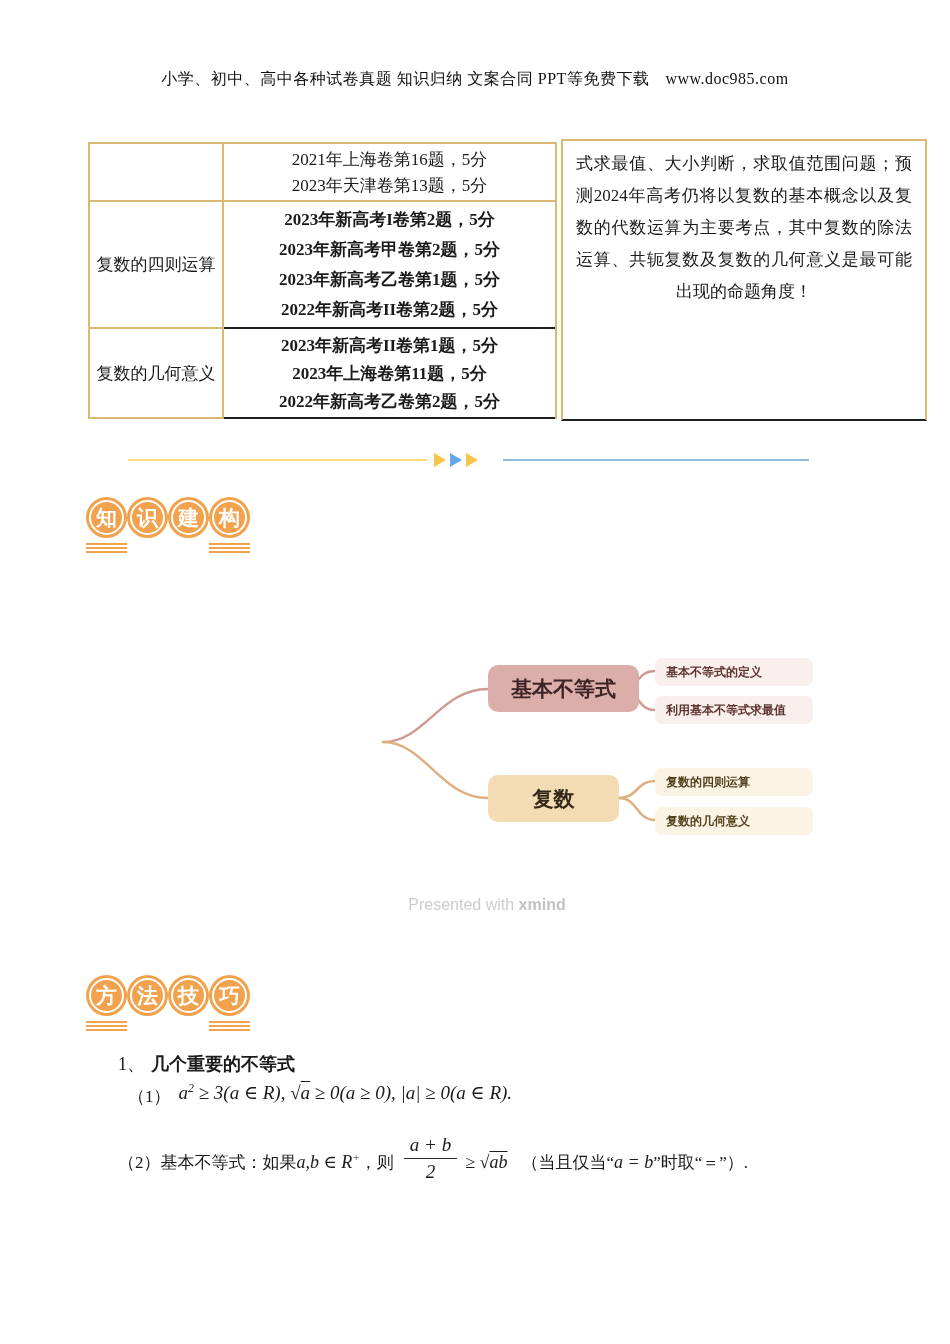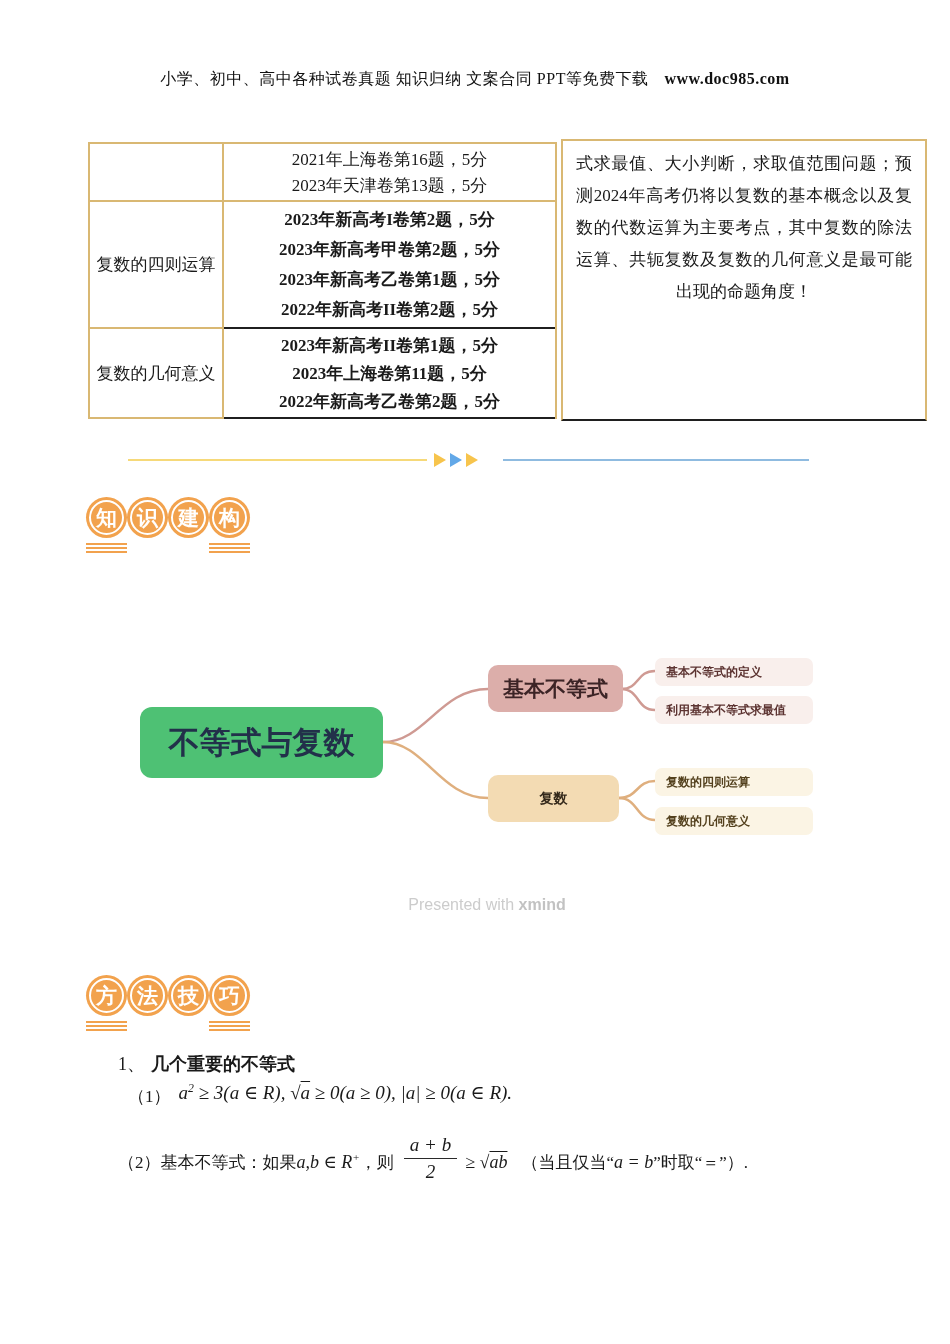--- a/index.html
+++ b/index.html
@@ -5,21 +5,21 @@
   * { margin:0; padding:0; box-sizing:border-box; }
   html,body { background:#ffffff; }
   .page {
     position:relative; width:950px; height:1344px; margin:0 auto;
     background:#ffffff; overflow:hidden;
     font-family:"Liberation Serif","DejaVu Serif",serif; color:#1a1a1a;
   }
   
   .hdr { position:absolute; top:69px; left:0; width:100%; text-align:center;
          font-size:16px; color:#111; letter-spacing:0.5px; }
-  .hdr .site { margin-left:16px;font-weight:bold; }
+  .hdr .site { margin-left:16px; }
 
   
   .tbl-left {
     position:absolute; left:88px; top:142px; width:469px; height:277px;
     border-top:2px solid #d9b873; border-left:2px solid #d9b873; border-right:2px solid #d9b873;
     display:grid; grid-template-columns:134px 1fr; grid-template-rows:58px 127px 1fr;
     font-size:17px;
   }
   .cell { display:flex; }
   .c-label { border-right:2px solid #d9b873; align-items:center; justify-content:center; text-align:center; }
@@ -61,24 +61,24 @@
   .badge-lines span { display:block; height:2px; background:#f2a24d; }
   .bl-left { left:0; } .bl-right { left:123px; }
   .badge-knowledge { left:86px; top:497px; }
   .badge-method   { left:86px; top:975px; }
 
   
   .mm-node { position:absolute; display:flex; align-items:center;
     font-family:"Liberation Sans","DejaVu Sans",sans-serif; font-weight:bold; }
   .mm-root { left:140px; top:707px; width:243px; height:71px; background:#4ec174;
     border-radius:12px; justify-content:center; color:#22304a; font-size:31px; font-weight:800; }
-  .mm-branch1 { left:488px; top:665px; width:135px; height:47px; background:#dcaeaa;
+  .mm-branch1 { left:488px; top:665px; width:151px; height:47px; background:#dcaeaa;
     border-radius:10px; justify-content:center; color:#3c2426; font-size:21px; }
   .mm-branch2 { left:488px; top:775px; width:131px; height:47px; background:#f3dbb3;
-    border-radius:10px; justify-content:center; color:#33281a; font-size:14px; }
+    border-radius:10px; justify-content:center; color:#33281a; font-size:21px; }
   .mm-leaf { height:28px; width:158px; left:655px; border-radius:7px; padding-left:11px;
     font-size:12px; }
   .mm-leaf-rose { background:#f9efec; color:#5c3331; }
   .mm-leaf-wheat { background:#fbf4e4; color:#53401d; }
   .mm-leaf1 { top:658px; } .mm-leaf2 { top:696px; }
   .mm-leaf3 { top:768px; } .mm-leaf4 { top:807px; }
   .mm-svg { position:absolute; left:370px; top:650px; }
 
   .xmind-mark { position:absolute; top:896px; left:0; width:100%; text-align:center;
     font-family:"Liberation Sans","DejaVu Sans",sans-serif; font-size:16px; color:#cccccc;padding-left:24px; }
@@ -174,21 +174,20 @@
 
   <svg class="mm-svg" width="500" height="195" viewBox="0 0 500 195">
     <path d="M13 92 C 55 92 70 39 118 39" fill="none" stroke="#cf9a93" stroke-width="2.5" stroke-linecap="round"></path>
     <path d="M13 92 C 55 92 70 148 118 148" fill="none" stroke="#dfaf7e" stroke-width="2.5" stroke-linecap="round"></path>
     <path d="M251 39 C 270 39 266 21 285 21" fill="none" stroke="#cf9a93" stroke-width="2.5" stroke-linecap="round"></path>
     <path d="M251 39 C 270 39 266 60 285 60" fill="none" stroke="#cf9a93" stroke-width="2.5" stroke-linecap="round"></path>
     <path d="M249 148 C 268 148 266 131 285 131" fill="none" stroke="#dfaf7e" stroke-width="2.5" stroke-linecap="round"></path>
     <path d="M249 148 C 268 148 266 170 285 170" fill="none" stroke="#dfaf7e" stroke-width="2.5" stroke-linecap="round"></path>
   </svg>
 
-  <div class="mm-node mm-root">不等式与复数</div>
   <div class="mm-node mm-branch1">基本不等式</div>
   <div class="mm-node mm-branch2">复数</div>
   <div class="mm-node mm-leaf mm-leaf-rose mm-leaf1">基本不等式的定义</div>
   <div class="mm-node mm-leaf mm-leaf-rose mm-leaf2">利用基本不等式求最值</div>
   <div class="mm-node mm-leaf mm-leaf-wheat mm-leaf3">复数的四则运算</div>
   <div class="mm-node mm-leaf mm-leaf-wheat mm-leaf4">复数的几何意义</div>
 
   <div class="xmind-mark">
     <span>Presented with </span><b>xmind</b>
   </div>

